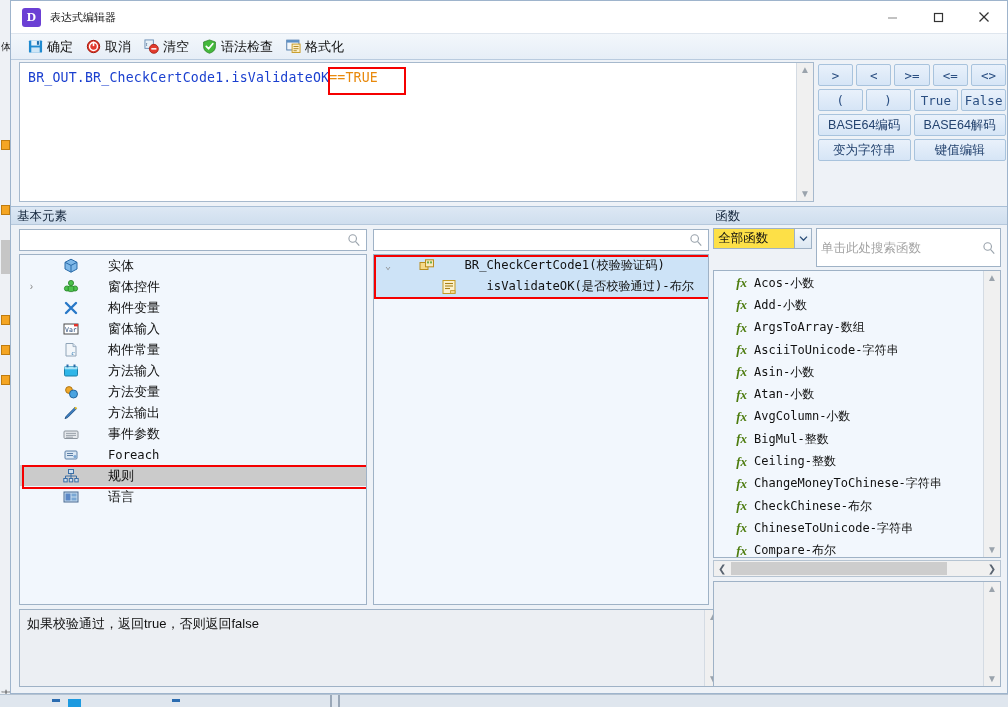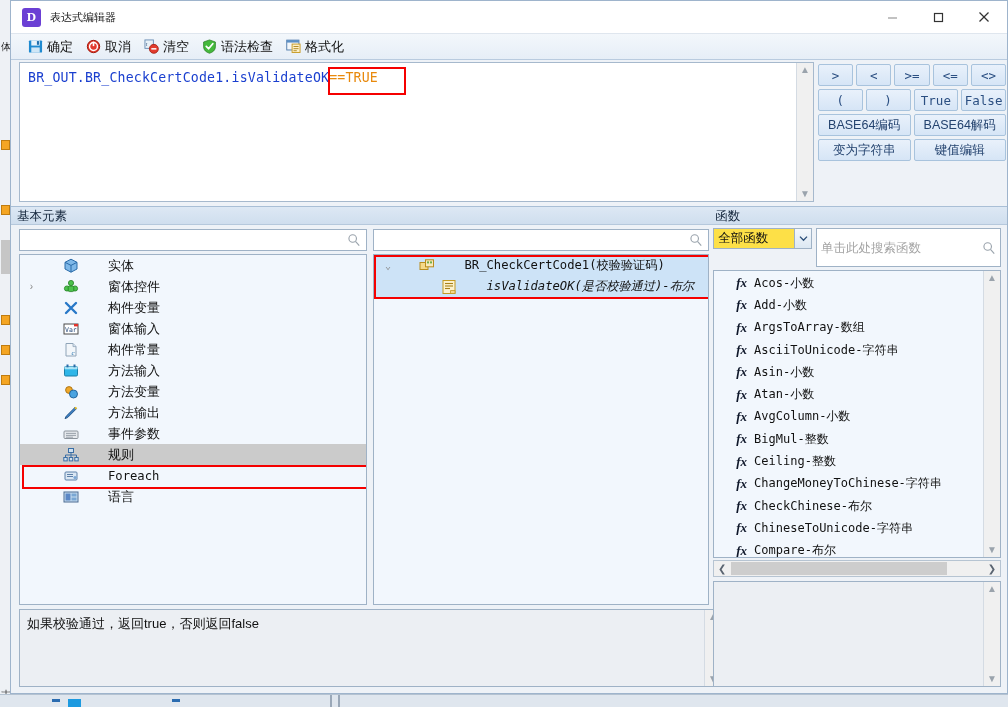--- a/index.html
+++ b/index.html
@@ -150,21 +150,21 @@
   #fn-search input { flex:1; border:none; outline:none; font-size:12.5px; background:transparent;
                      font-family:"Liberation Sans", sans-serif; }
   #fn-search input::placeholder { color: #a4a4a4; }
 
   #fn-listwrap { margin: 3px 6px 0 4px; background: #f2f7fd; border: 1px solid #9fb2c6;
                  flex: 0 0 288px; display: flex; overflow: hidden; }
   #fn-list { flex: 1; overflow: hidden; padding-top: 1px; }
   .fn-item { display: flex; align-items: center; height: 22.3px; padding-left: 22px;
              font-family: "DejaVu Sans Mono", monospace; font-size: 12px; color: #111; white-space: nowrap; }
   .fn-item .fx { font-family: "Liberation Serif", serif; font-style: italic; font-weight: bold;
-                 color: #0f172a; margin-right: 7px; font-size: 13px; }
+                 color: #4d7c0f; margin-right: 7px; font-size: 13px; }
 
   #fn-hsb { margin: 2px 6px 0 4px; height: 17px; background: #f0f0f0;
             border: 1px solid #b6c4d2; display: flex; align-items: center; flex: 0 0 17px; }
   #fn-hsb .harr { width: 16px; text-align: center; color: #5a6470; font-size: 10px; }
   #fn-hsb .thumb { flex: 1; height: 13px; background: #cdcdcd; margin: 0 1px; }
   #fn-hsb .thumb.pad { flex: 0 0 34px; background: transparent; }
 
   #fn-desc { margin: 4px 6px 6px 4px; flex: 1 1 auto; background: #eceff3;
              border: 1px solid #9fb2c6; display: flex; min-height: 0; }
 
@@ -397,43 +397,43 @@
                 <div class="tnode">
                   <span class="tw"></span>
                   <svg class="tico" viewBox="0 0 16 16">
                     <rect x="1" y="5" width="14" height="7.5" rx="1" fill="#e6e9ed" stroke="#8c949c" stroke-width="1"></rect>
                     <line x1="3" y1="7.4" x2="13" y2="7.4" stroke="#9aa3ac" stroke-width="1"></line>
                     <line x1="3" y1="9.4" x2="13" y2="9.4" stroke="#9aa3ac" stroke-width="1"></line>
                     <line x1="3" y1="11.2" x2="10" y2="11.2" stroke="#9aa3ac" stroke-width="1"></line>
                   </svg>
                   <span>事件参数</span>
                 </div>
+                <div class="tnode mono">
+                  <span class="tw"></span>
+                  <svg class="tico" viewBox="0 0 16 16">
+                    <rect x="2" y="4" width="12" height="8" rx="1" fill="#dbe7f3" stroke="#5d80a8" stroke-width="1"></rect>
+                    <path d="M4 6.5 h6 M4 8.5 h6" stroke="#5d80a8" stroke-width="1"></path>
+                    <circle cx="12" cy="9.5" r="1.6" fill="#7aa7d4"></circle>
+                  </svg>
+                  <span>Foreach</span>
+                </div>
                 <div class="tnode sel">
                   <span class="tw"></span>
                   <svg class="tico" viewBox="0 0 16 16">
                     <rect x="5.5" y="1.5" width="5" height="4" fill="#cfe0f0" stroke="#3a6ea5" stroke-width="1"></rect>
                     <line x1="8" y1="5.5" x2="8" y2="8" stroke="#3a6ea5" stroke-width="1"></line>
                     <line x1="2.5" y1="8" x2="13.5" y2="8" stroke="#3a6ea5" stroke-width="1"></line>
                     <line x1="2.5" y1="8" x2="2.5" y2="10.5" stroke="#3a6ea5" stroke-width="1"></line>
                     <line x1="8" y1="8" x2="8" y2="10.5" stroke="#3a6ea5" stroke-width="1"></line>
                     <line x1="13.5" y1="8" x2="13.5" y2="10.5" stroke="#3a6ea5" stroke-width="1"></line>
                     <rect x="0.8" y="10.5" width="3.4" height="3.4" fill="#cfe0f0" stroke="#3a6ea5" stroke-width="1"></rect>
                     <rect x="6.3" y="10.5" width="3.4" height="3.4" fill="#cfe0f0" stroke="#3a6ea5" stroke-width="1"></rect>
                     <rect x="11.8" y="10.5" width="3.4" height="3.4" fill="#cfe0f0" stroke="#3a6ea5" stroke-width="1"></rect>
                   </svg>
                   <span>规则</span>
-                </div>
-                <div class="tnode mono">
-                  <span class="tw"></span>
-                  <svg class="tico" viewBox="0 0 16 16">
-                    <rect x="2" y="4" width="12" height="8" rx="1" fill="#dbe7f3" stroke="#5d80a8" stroke-width="1"></rect>
-                    <path d="M4 6.5 h6 M4 8.5 h6" stroke="#5d80a8" stroke-width="1"></path>
-                    <circle cx="12" cy="9.5" r="1.6" fill="#7aa7d4"></circle>
-                  </svg>
-                  <span>Foreach</span>
                 </div>
                 <div class="tnode">
                   <span class="tw"></span>
                   <svg class="tico" viewBox="0 0 16 16">
                     <rect x="1" y="3" width="14" height="10" fill="#c9dcef" stroke="#4a6d94" stroke-width="1"></rect>
                     <rect x="2.5" y="4.5" width="5" height="7" fill="#5b87c5"></rect>
                     <rect x="8.5" y="4.5" width="5" height="3" fill="#7aa7d4"></rect>
                     <rect x="8.5" y="8.5" width="5" height="3" fill="#7aa7d4"></rect>
                   </svg>
                   <span>语言</span>
@@ -456,21 +456,21 @@
                 <div class="tnode mono selb" style="padding-left: 6px;">
                   <span class="tw">⌄</span>
                   <svg class="tico" viewBox="0 0 16 16">
                     <rect x="1" y="4.5" width="8" height="7" fill="#f5d98a" stroke="#b98d1f" stroke-width="1"></rect>
                     <rect x="6.5" y="1.8" width="8" height="7" fill="#f8e9bb" stroke="#b98d1f" stroke-width="1"></rect>
                     <rect x="8" y="3.4" width="2" height="2" fill="#6fae4a"></rect>
                     <rect x="11" y="3.4" width="2" height="2" fill="#6fae4a"></rect>
                   </svg>
                   <span>BR_CheckCertCode1(校验验证码)</span>
                 </div>
-                <div class="tnode mono selb" style="padding-left: 28px; font-style: italic;">
+                <div class="tnode mono selb" style="padding-left: 28px;">
                   <span class="tw"></span>
                   <svg class="tico" viewBox="0 0 16 16">
                     <rect x="2" y="1.5" width="12" height="13" fill="#fdf2cd" stroke="#c49a22" stroke-width="1"></rect>
                     <line x1="4" y1="4.5" x2="12" y2="4.5" stroke="#a8811a" stroke-width="1.1"></line>
                     <line x1="4" y1="7" x2="12" y2="7" stroke="#a8811a" stroke-width="1.1"></line>
                     <line x1="4" y1="9.5" x2="9" y2="9.5" stroke="#a8811a" stroke-width="1.1"></line>
                     <path d="M9.5 11.5 L14 11.5 L14 14.5 L9.5 14.5 Z" fill="#f5d98a" stroke="#c49a22" stroke-width=".8"></path>
                   </svg>
                   <span>isValidateOK(是否校验通过)-布尔</span>
                 </div>

